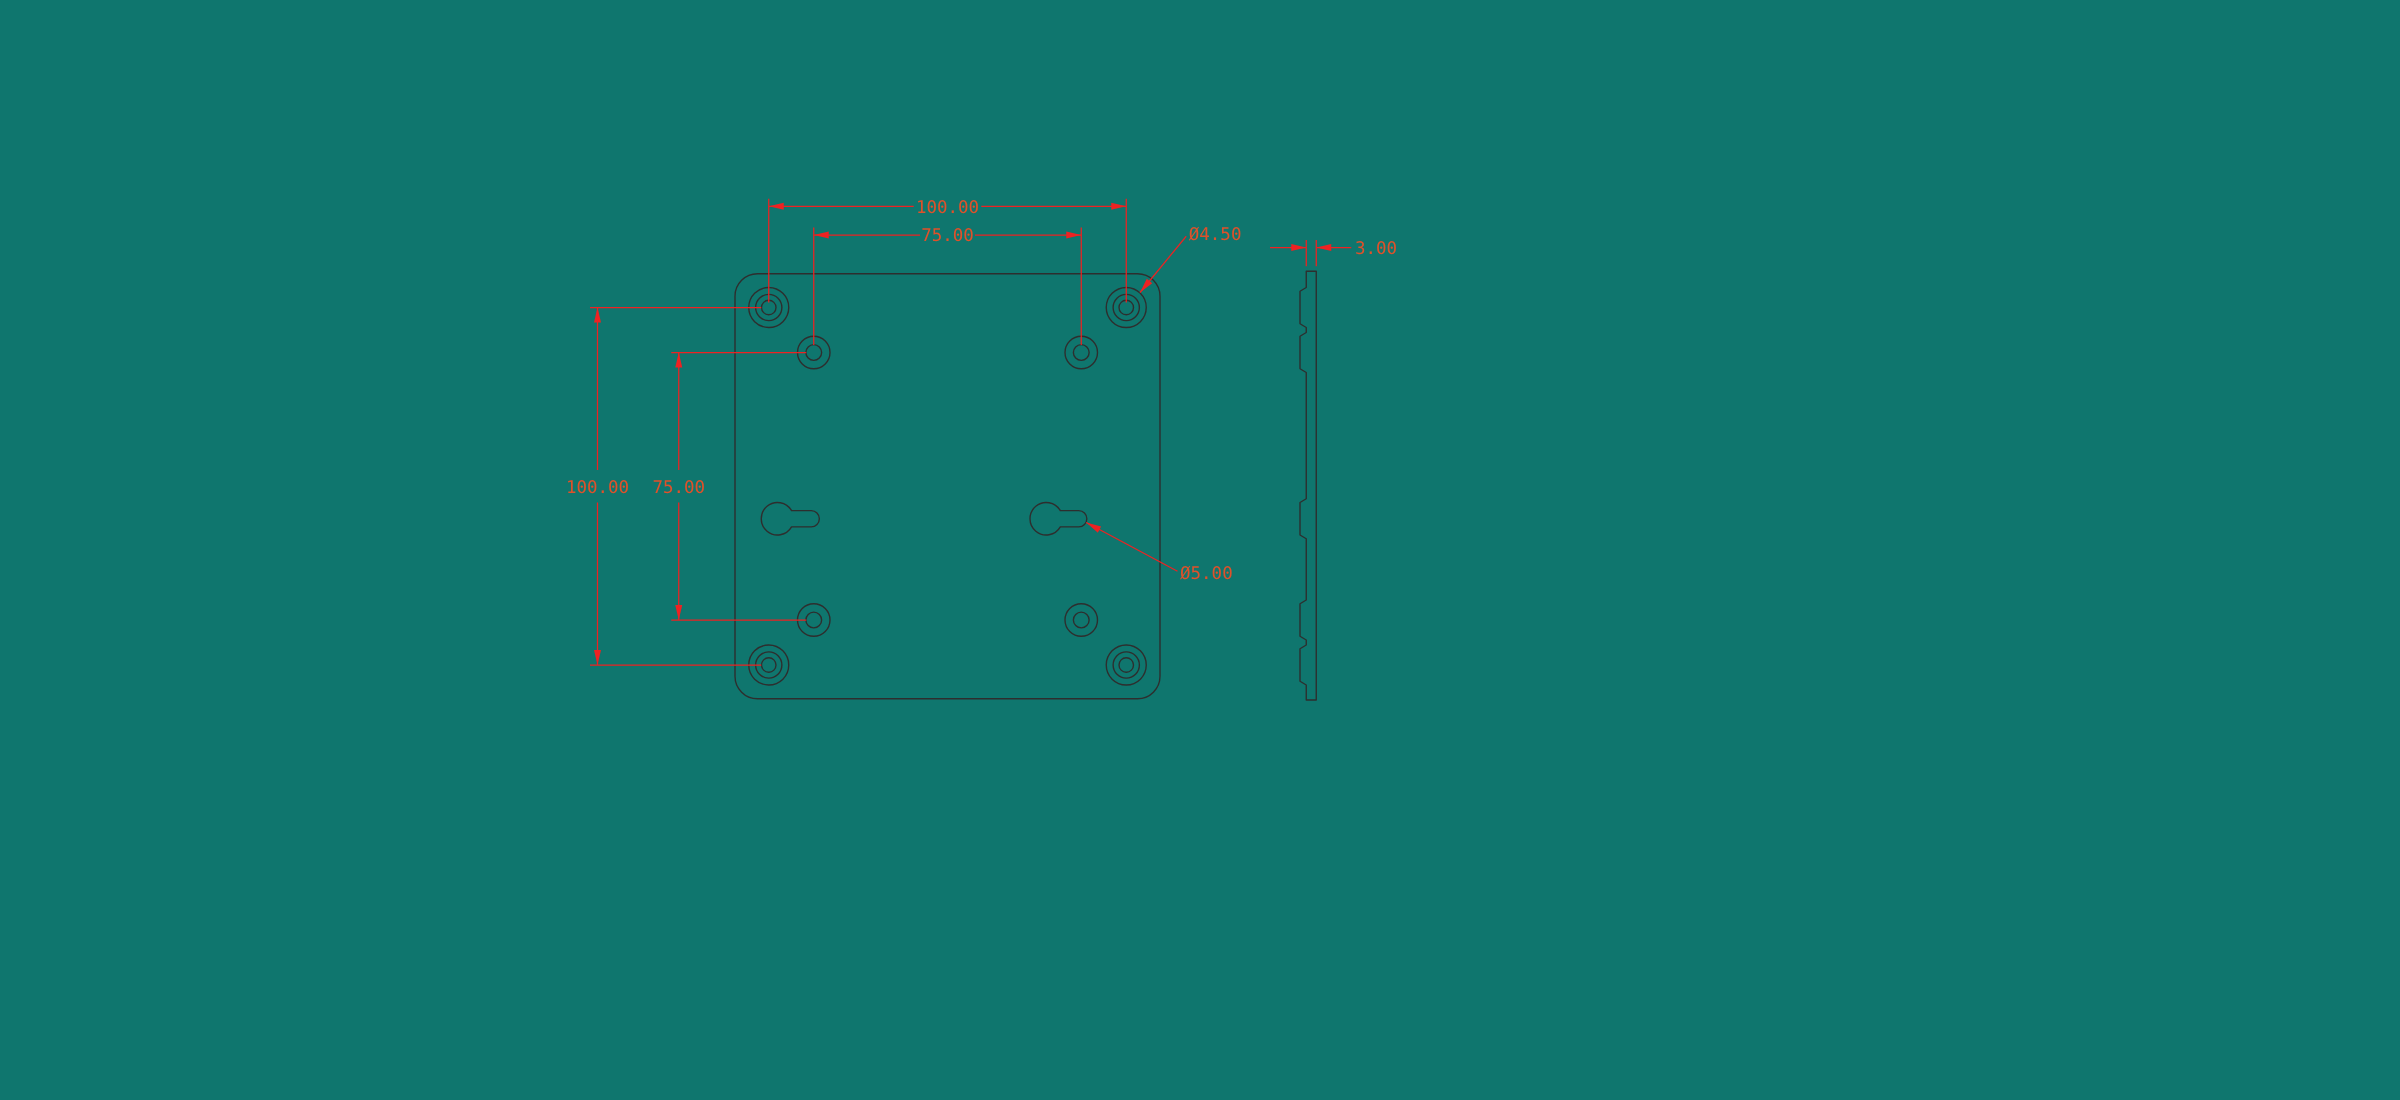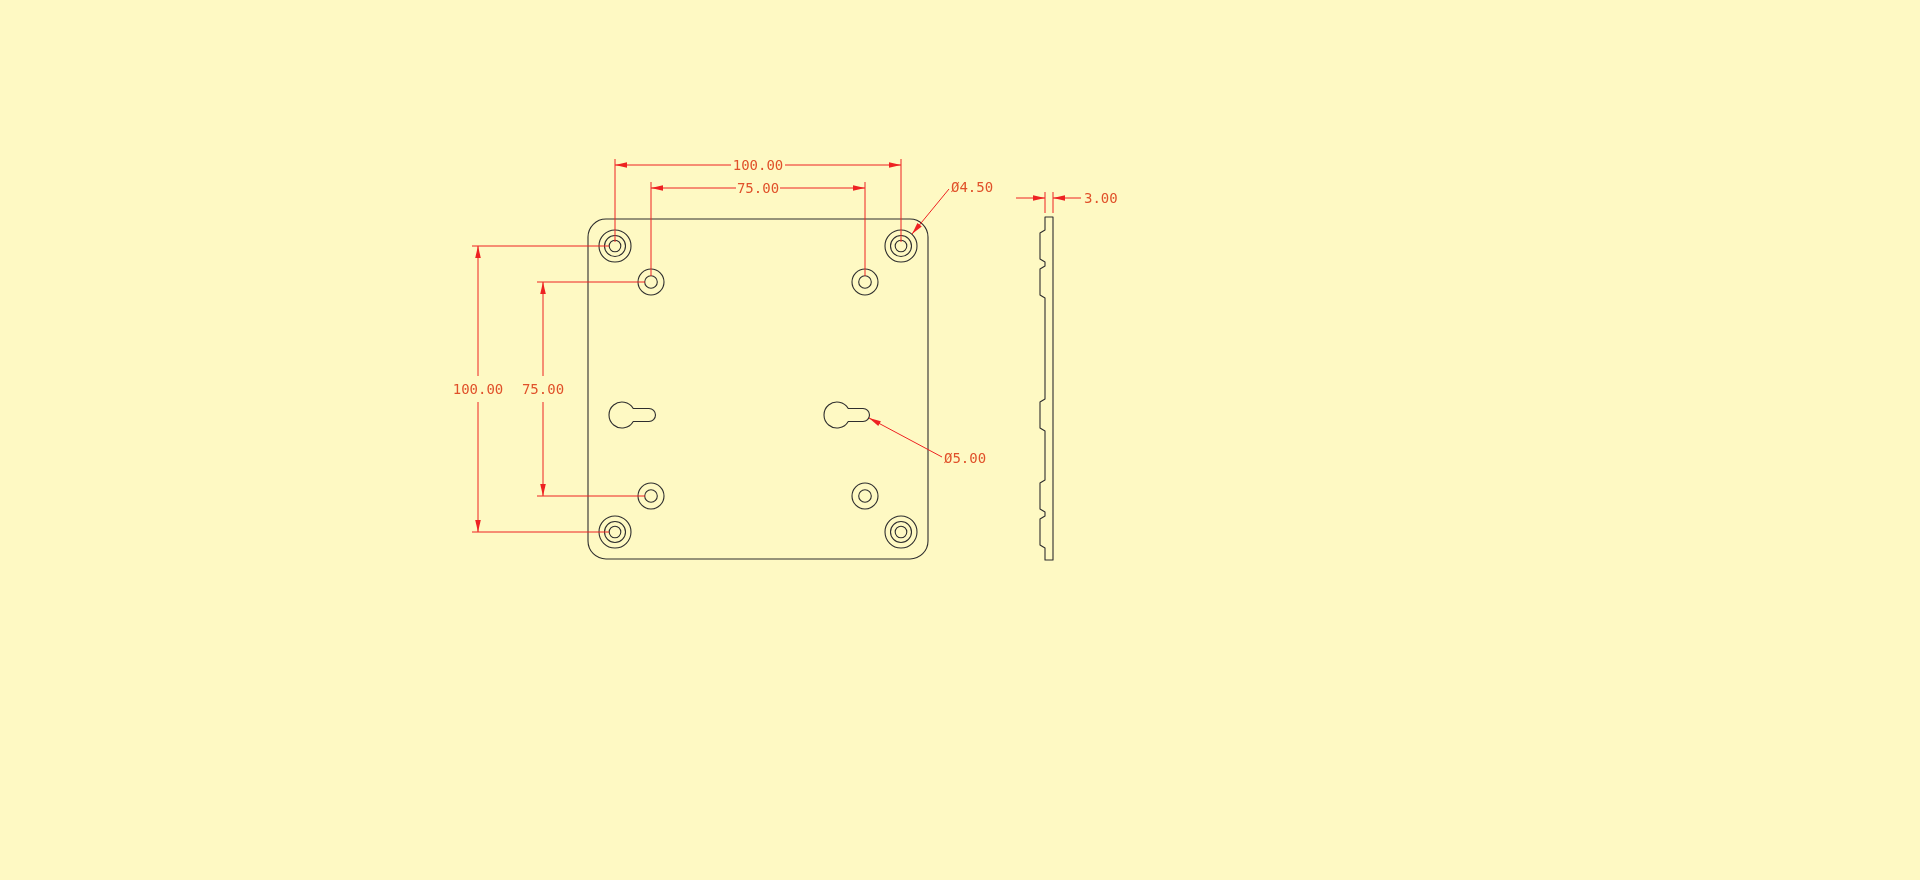--- a/index.html
+++ b/index.html
@@ -8,21 +8,21 @@
     width: 1920px;
     height: 880px;
     background: #ffffff;
     overflow: hidden;
     font-family: "DejaVu Sans", sans-serif;
   }
   .stage {
     position: relative;
     width: 1920px;
     height: 880px;
-    background: #fef9c3;
+    background: #0f766e;
     text-decoration: underline;
   }
   svg { display: block; }
 
   
   .part-line {
     fill: none;
     stroke: #2e2e2e;
     stroke-width: 1.1;
     stroke-linejoin: round;

